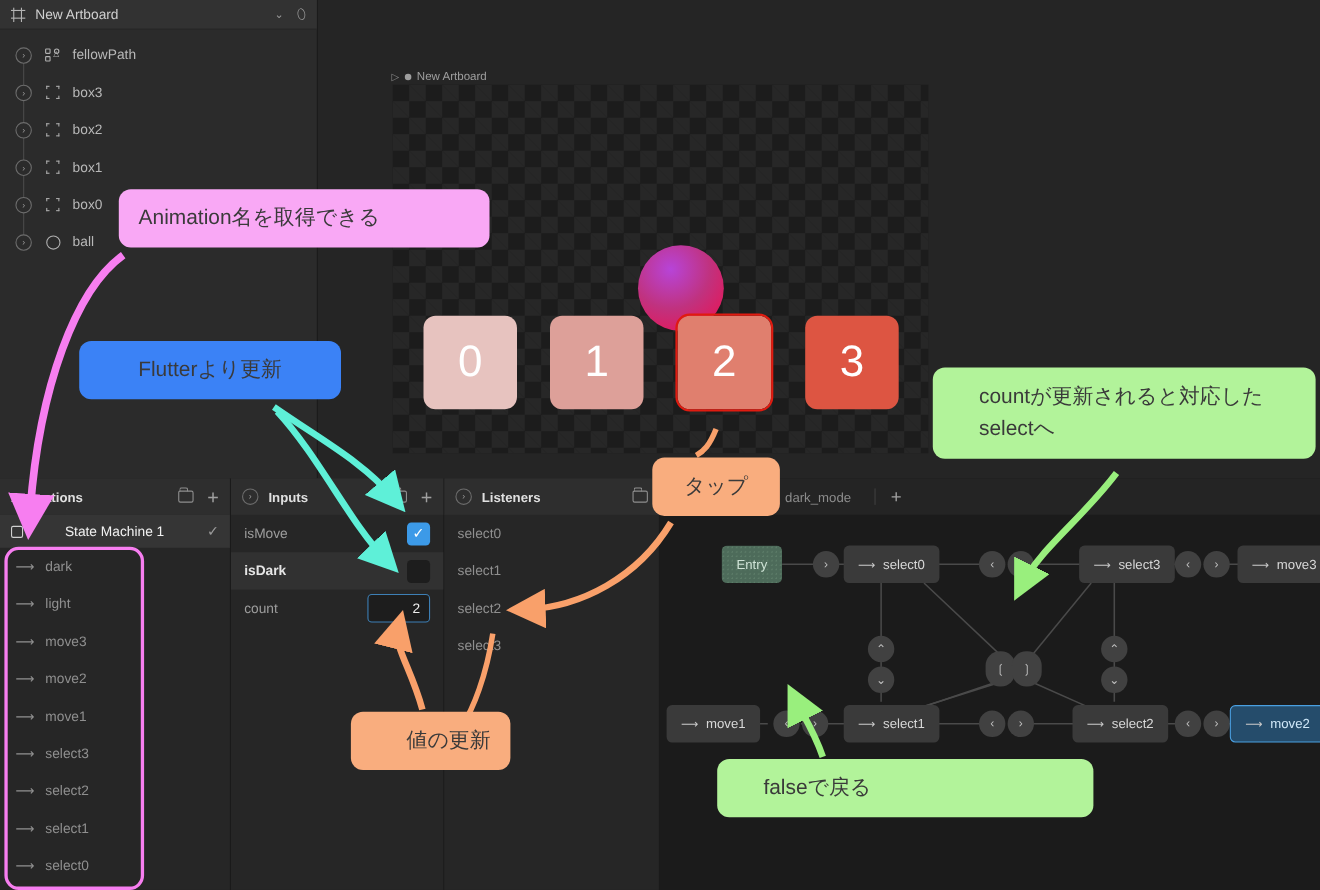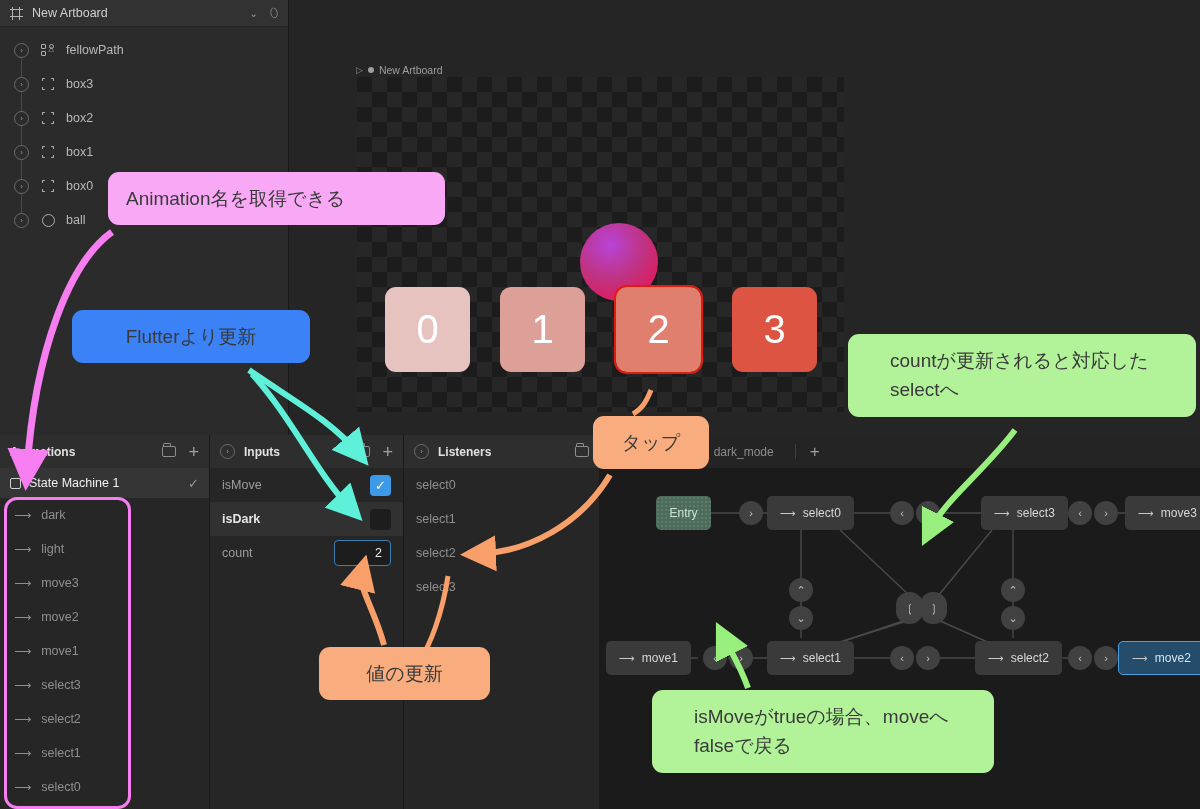--- a/index.html
+++ b/index.html
@@ -104,21 +104,21 @@
   .folder-ic {
     width:14px; height:11px; border:1.3px solid #8e8e8e; border-radius:1.5px 2px 2px 2px;
     position:relative; margin-left:12px;
   }
   .folder-ic::before { content:''; position:absolute; left:0; top:-4px; width:6px; height:3px;
     border:1.3px solid #8e8e8e; border-bottom:none; border-radius:2px 2px 0 0; }
   .plus-ic { color:#a0a0a0; font-size:18px; margin-left:12px; line-height:1; font-weight:300; }
 
   .sm-row {
     display:flex; align-items:center; height:30px; padding:0 10px;
-    background:#353535; color:#f0f0f0; font-size:12.5px;
+    background:#353535; color:#f0f0f0; font-size:12.5px;gap:30px;
   }
   .sm-row .check { margin-left:auto; color:#9a9a9a; font-size:13px; }
   .sm-row .bico { width:11px;height:11px;border:1.2px solid #d0d0d0;border-radius:2px;margin-right:8px; }
 
   .anim-item { display:flex; align-items:center; height:34px; padding-left:14px; color:#8f8f8f; font-size:12.5px; }
   .anim-item .arw { color:#8f8f8f; font-size:12px; margin-right:10px; }
 
   .in-row { display:flex; align-items:center; height:34px; padding:0 12px; color:#9d9d9d; font-size:12.5px; }
   .in-row.sel { background:#313131; color:#e5e5e5; font-weight:bold; }
   .in-row .sp { flex:1; }
@@ -508,27 +508,26 @@
   </div>
 
   <div class="cal cyan" style="left:72px; top:310px; width:238px; text-align:center;">
     <div>Flutterより更新</div>
   </div>
 
   <div class="cal orange" style="left:572px; top:416px; width:116px; text-align:center;margin-left:21px;">
     <div>タップ</div>
   </div>
 
-  <div class="cal orange" style="left:319px; top:647px; width:171px; text-align:center;">
+  <div class="cal orange" style="left:319px; top:647px; width:145px; text-align:right;">
     <div>値の更新</div>
   </div>
 
   <div class="cal green" style="left:848px; top:334px; width:348px;">
     <div>countが更新されると対応した</div>
     <div>selectへ</div>
   </div>
 
   <div class="cal green" style="left:652px; top:690px; width:342px;">
-    <div>isMoveがtrueの場合、moveへ</div>
     <div>falseで戻る</div>
   </div>
 
 </div>
 
 </body></html>

